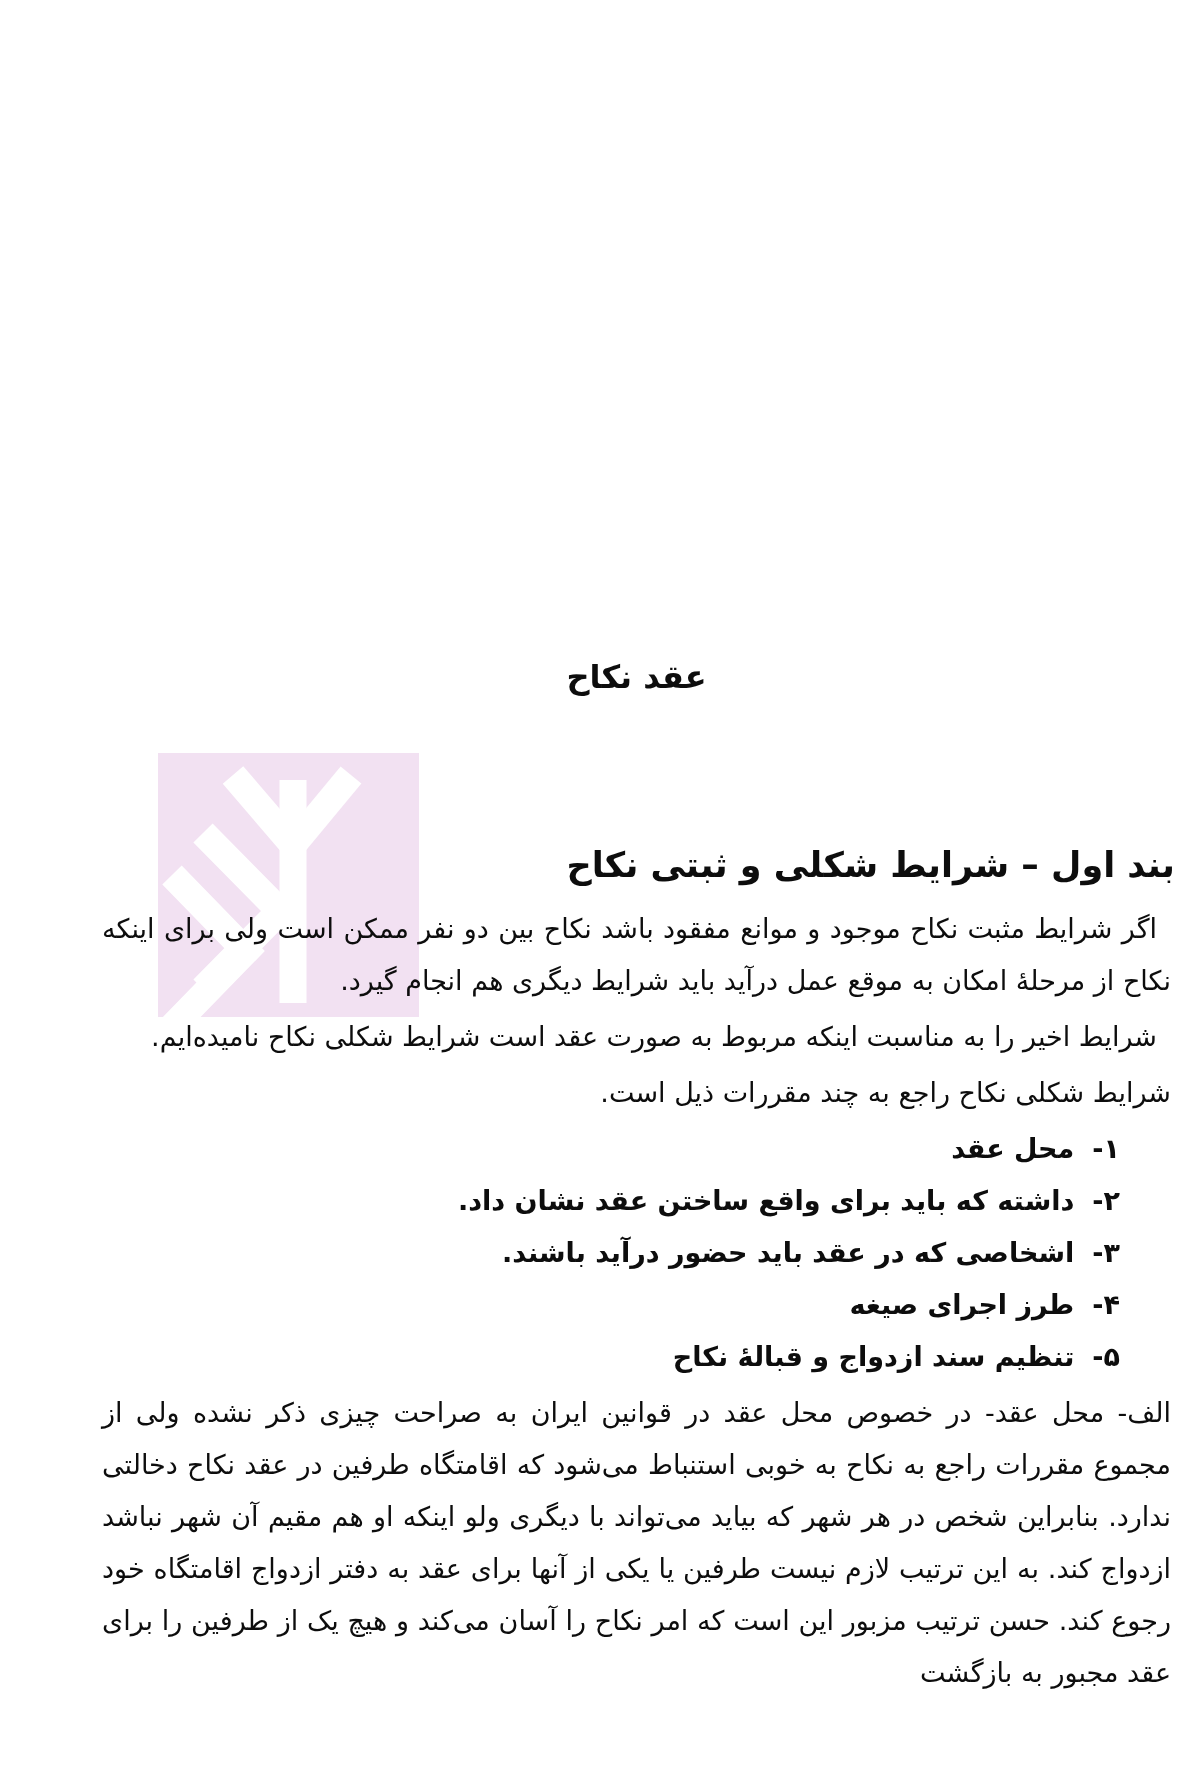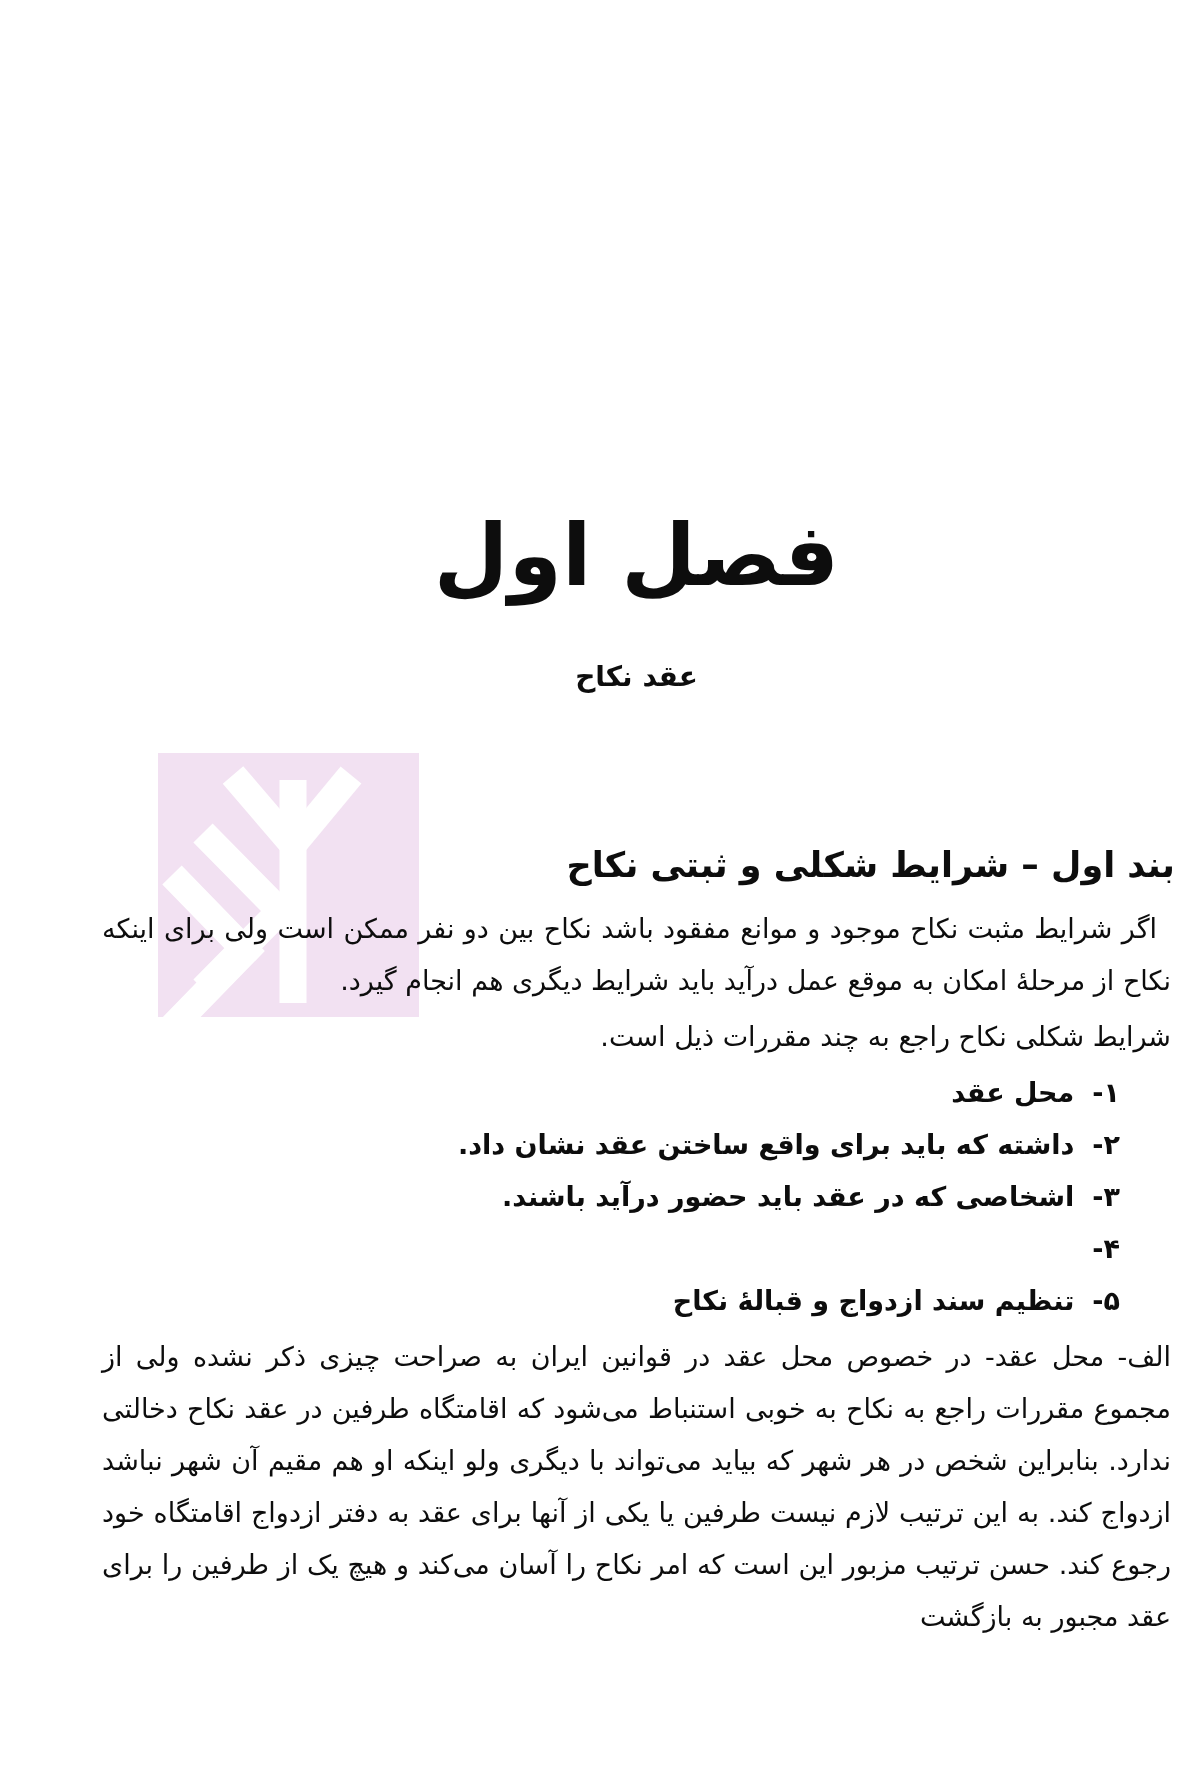--- a/index.html
+++ b/index.html
@@ -34,21 +34,21 @@
   }
   
   .print-layer{position:absolute;inset:0;z-index:1;}
   .chapter-title{
     position:absolute;left:98px;width:1077px;top:500px;
     text-align:center;font-size:86px;font-weight:700;line-height:110px;
     direction:rtl;
   }
   .chapter-subtitle{
     position:absolute;left:98px;width:1077px;top:642px;
-    text-align:center;font-size:28px;font-weight:700;line-height:70px;
+    text-align:center;font-size:32px;font-weight:700;line-height:70px;
     direction:rtl;
   }
   .text-column{
     position:absolute;left:98px;right:8px;top:831px;
     direction:rtl;
     font-size:27px;line-height:52px;
     text-align:justify;
   }
   .section-heading{
     font-size:35px;font-weight:700;line-height:52px;
@@ -83,47 +83,48 @@
 
           <polyline points="45,80 122,158 45,236"></polyline>
           <polyline points="14,122 88,198 14,274"></polyline>
         </g>
       </svg>
     </div>
   </div>
 
   <div class="print-layer">
 
-    <div class="chapter-title">فصل اول</div>
 
     <div class="chapter-subtitle">عقد نکاح</div>
 
     <div class="text-column">
 
       <div class="section-heading">بند اول – شرایط شکلی و ثبتی نکاح</div>
 
       <p class="para-indent">اگر شرایط مثبت نکاح موجود و موانع مفقود باشد نکاح بین دو نفر ممکن است ولی برای اینکه نکاح از مرحلۀ امکان به موقع عمل درآید باید شرایط دیگری هم انجام گیرد.</p>
 
+      <p class="para-indent">شرایط اخیر را به مناسبت اینکه مربوط به صورت عقد است شرایط شکلی نکاح نامیده‌ایم.</p>
 
       <p>شرایط شکلی نکاح راجع به چند مقررات ذیل است.</p>
 
       <div class="list-row">
         <span class="num">۱-</span>
         <span>محل عقد</span>
       </div>
       <div class="list-row">
         <span class="num">۲-</span>
         <span>داشته که باید برای واقع ساختن عقد نشان داد.</span>
       </div>
       <div class="list-row">
         <span class="num">۳-</span>
         <span>اشخاصی که در عقد باید حضور درآید باشند.</span>
       </div>
       <div class="list-row">
         <span class="num">۴-</span>
+        <span>طرز اجرای صیغه</span>
       </div>
       <div class="list-row">
         <span class="num">۵-</span>
         <span>تنظیم سند ازدواج و قبالۀ نکاح</span>
       </div>
 
       <p><span class="lead-bold">الف- محل عقد-</span><span> در خصوص محل عقد در قوانین ایران به صراحت چیزی ذکر نشده ولی از مجموع مقررات راجع به نکاح به خوبی استنباط می‌شود که اقامتگاه طرفین در عقد نکاح دخالتی ندارد. بنابراین شخص در هر شهر که بیاید می‌تواند با دیگری ولو اینکه او هم مقیم آن شهر نباشد ازدواج کند. به این ترتیب لازم نیست طرفین یا یکی از آنها برای عقد به دفتر ازدواج اقامتگاه خود رجوع کند. حسن ترتیب مزبور این است که امر نکاح را آسان می‌کند و هیچ یک از طرفین را برای عقد مجبور به بازگشت</span></p>
 
     </div>
   </div>

